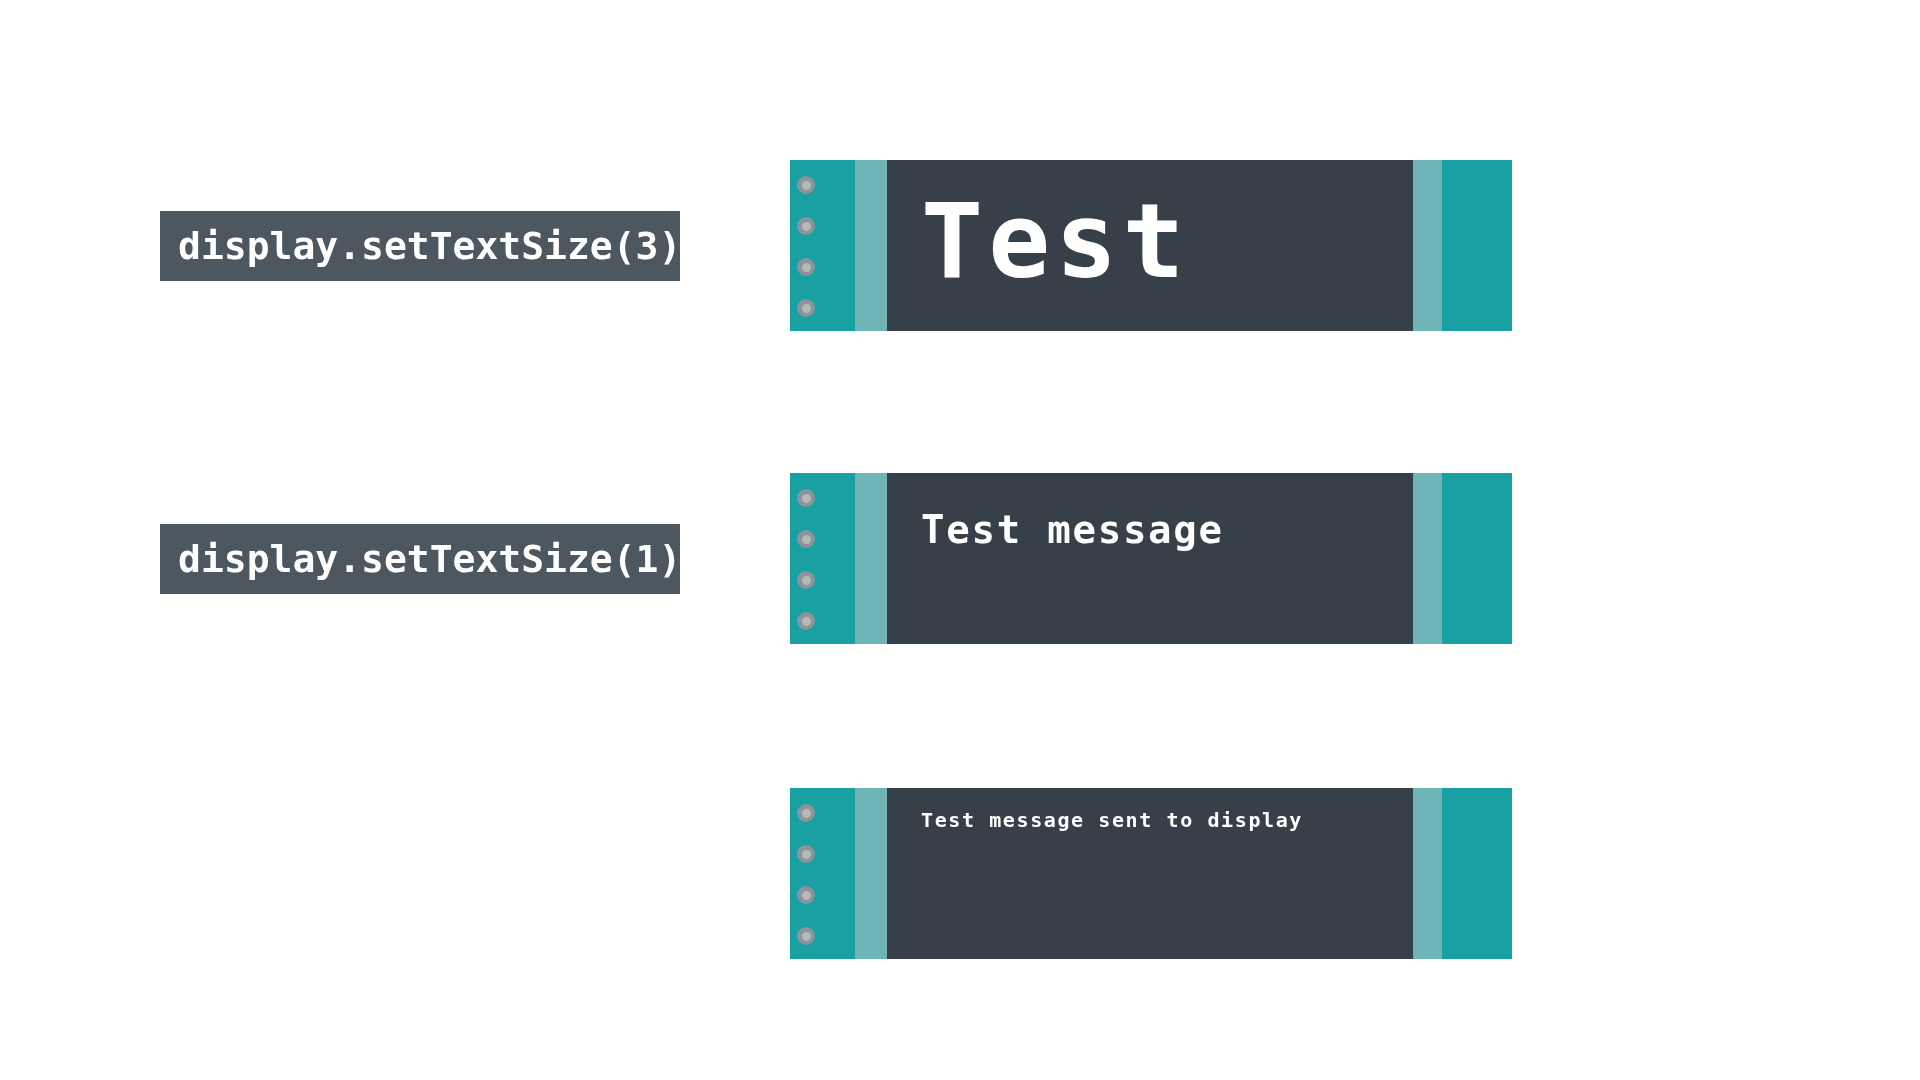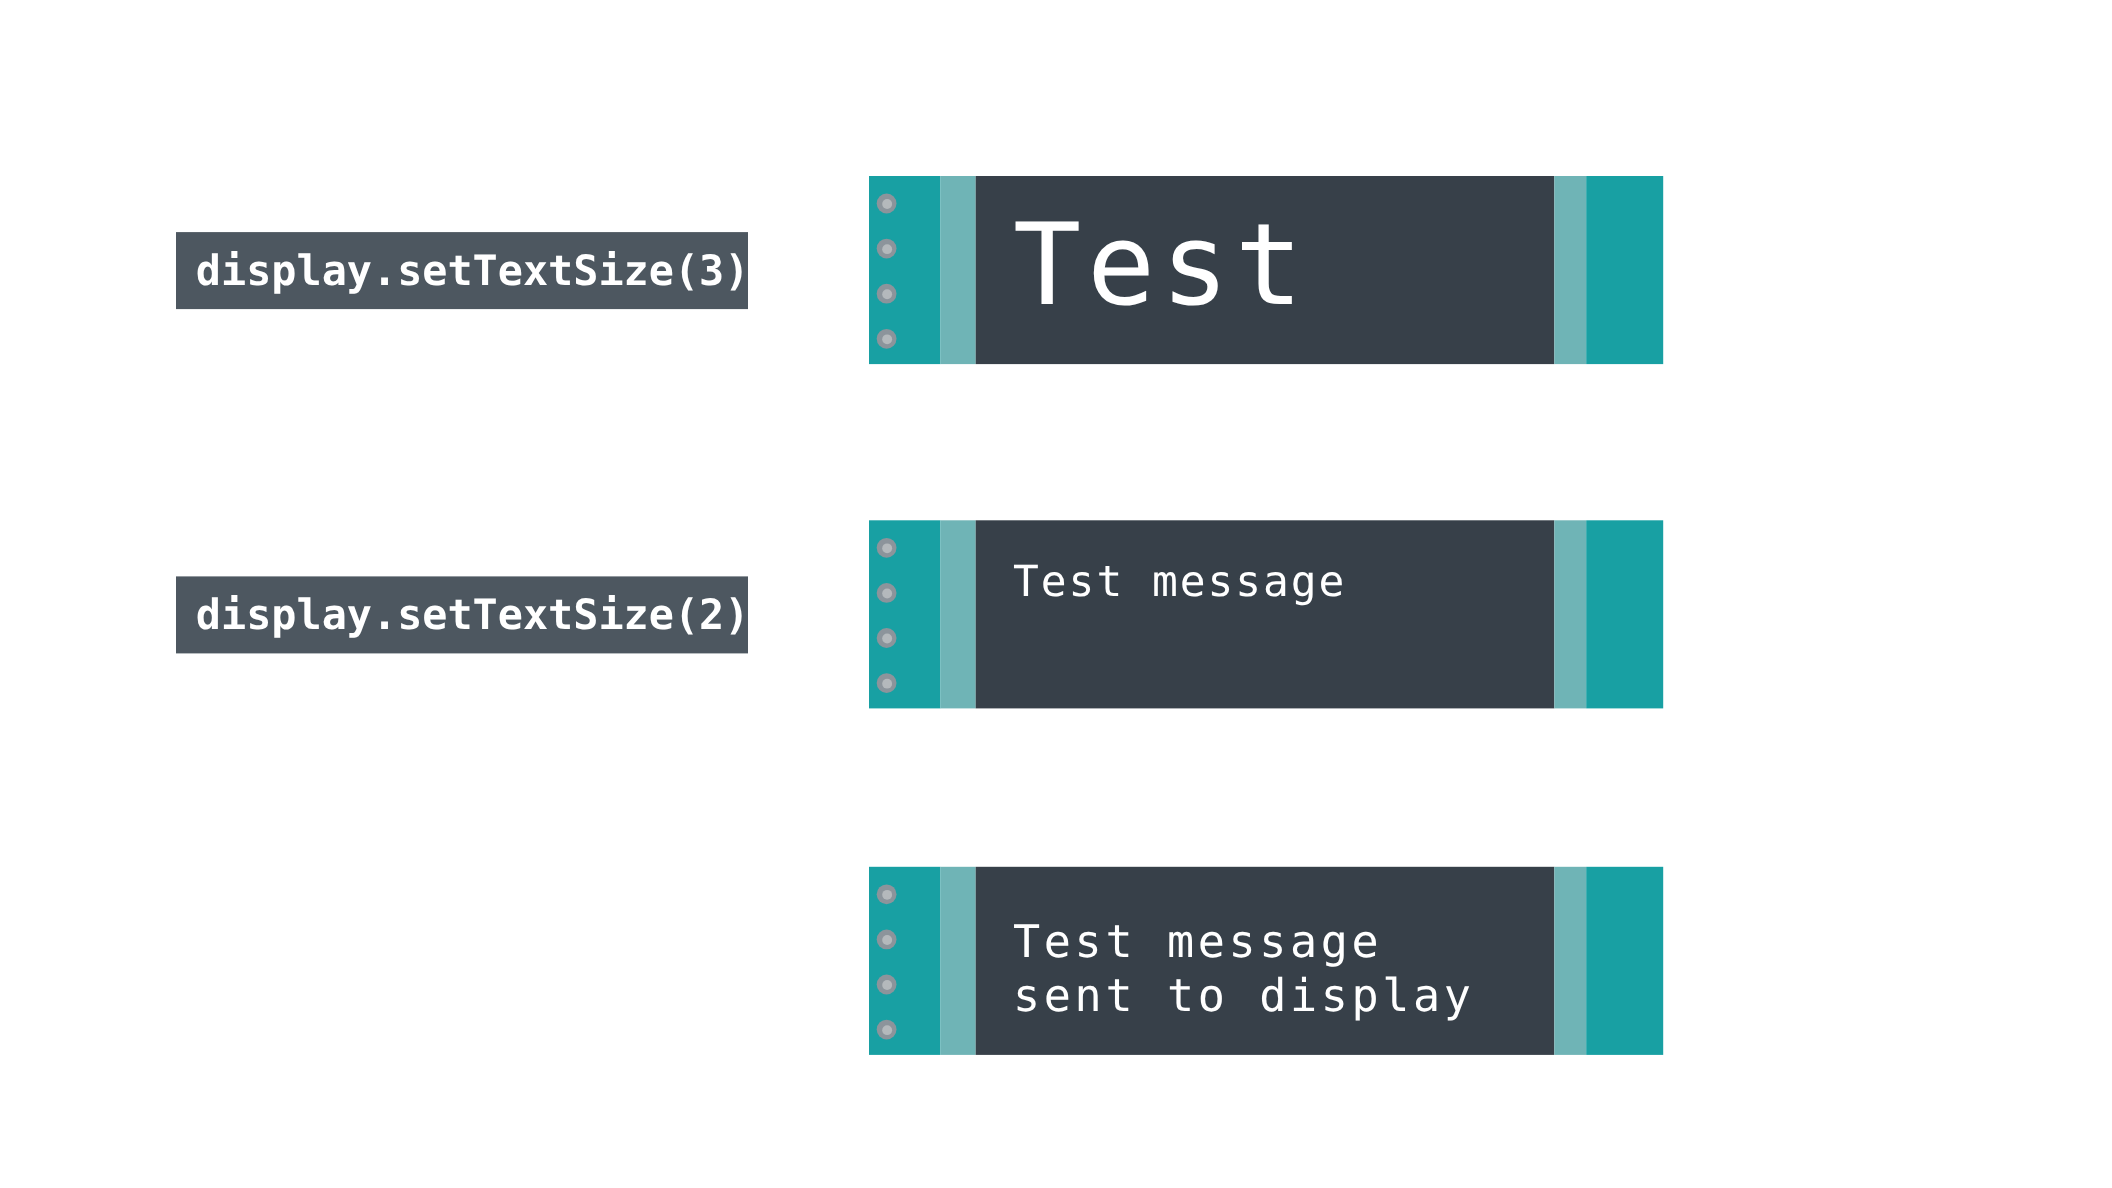--- a/index.html
+++ b/index.html
@@ -71,29 +71,29 @@
     background:var(--pin-center);
   }
   .strip-light{width:32px;height:100%;background:var(--teal-light);}
   .strip-light-right{width:29px;height:100%;background:var(--teal-light);}
   .edge-teal-right{width:70px;height:100%;background:var(--teal);}
 
   .screen{
     width:526px;height:100%;
     background:var(--screen);
     color:var(--text);
-    font-weight:normal;
+    font-weight:bold;
     padding-left:34px;
     padding-right:24px;
     overflow:hidden;
   }
   .screen span{display:block;}
   .size-3 span{font-size:103px;line-height:1;letter-spacing:0.05em;padding-top:30px;white-space:nowrap;}
   .size-2 span{font-size:39px;line-height:1;letter-spacing:0.045em;padding-top:37px;white-space:nowrap;}
-  .size-1 span{font-size:41px;line-height:1.2;letter-spacing:0.08em;padding-top:44px;white-space:normal;}
+  .size-1 span{font-size:20px;line-height:1.2;letter-spacing:0.08em;padding-top:20px;white-space:normal;}
 </style>
 </head>
 <body>
 
 <div class="stage">
 
   <div class="row row-1">
     <div class="code-label">display.setTextSize(3)</div>
     <div class="module">
       <div class="edge-teal-left">
@@ -113,21 +113,21 @@
       <div class="strip-light"></div>
       <div class="screen size-3">
         <span>Test</span>
       </div>
       <div class="strip-light-right"></div>
       <div class="edge-teal-right"></div>
     </div>
   </div>
 
   <div class="row row-2">
-    <div class="code-label">display.setTextSize(2)</div>
+    <div class="code-label">display.setTextSize(1)</div>
     <div class="module">
       <div class="edge-teal-left">
         <div class="pin">
             <div class="pin-inner"></div>
           </div>
         <div class="pin">
             <div class="pin-inner"></div>
           </div>
         <div class="pin">
             <div class="pin-inner"></div>

